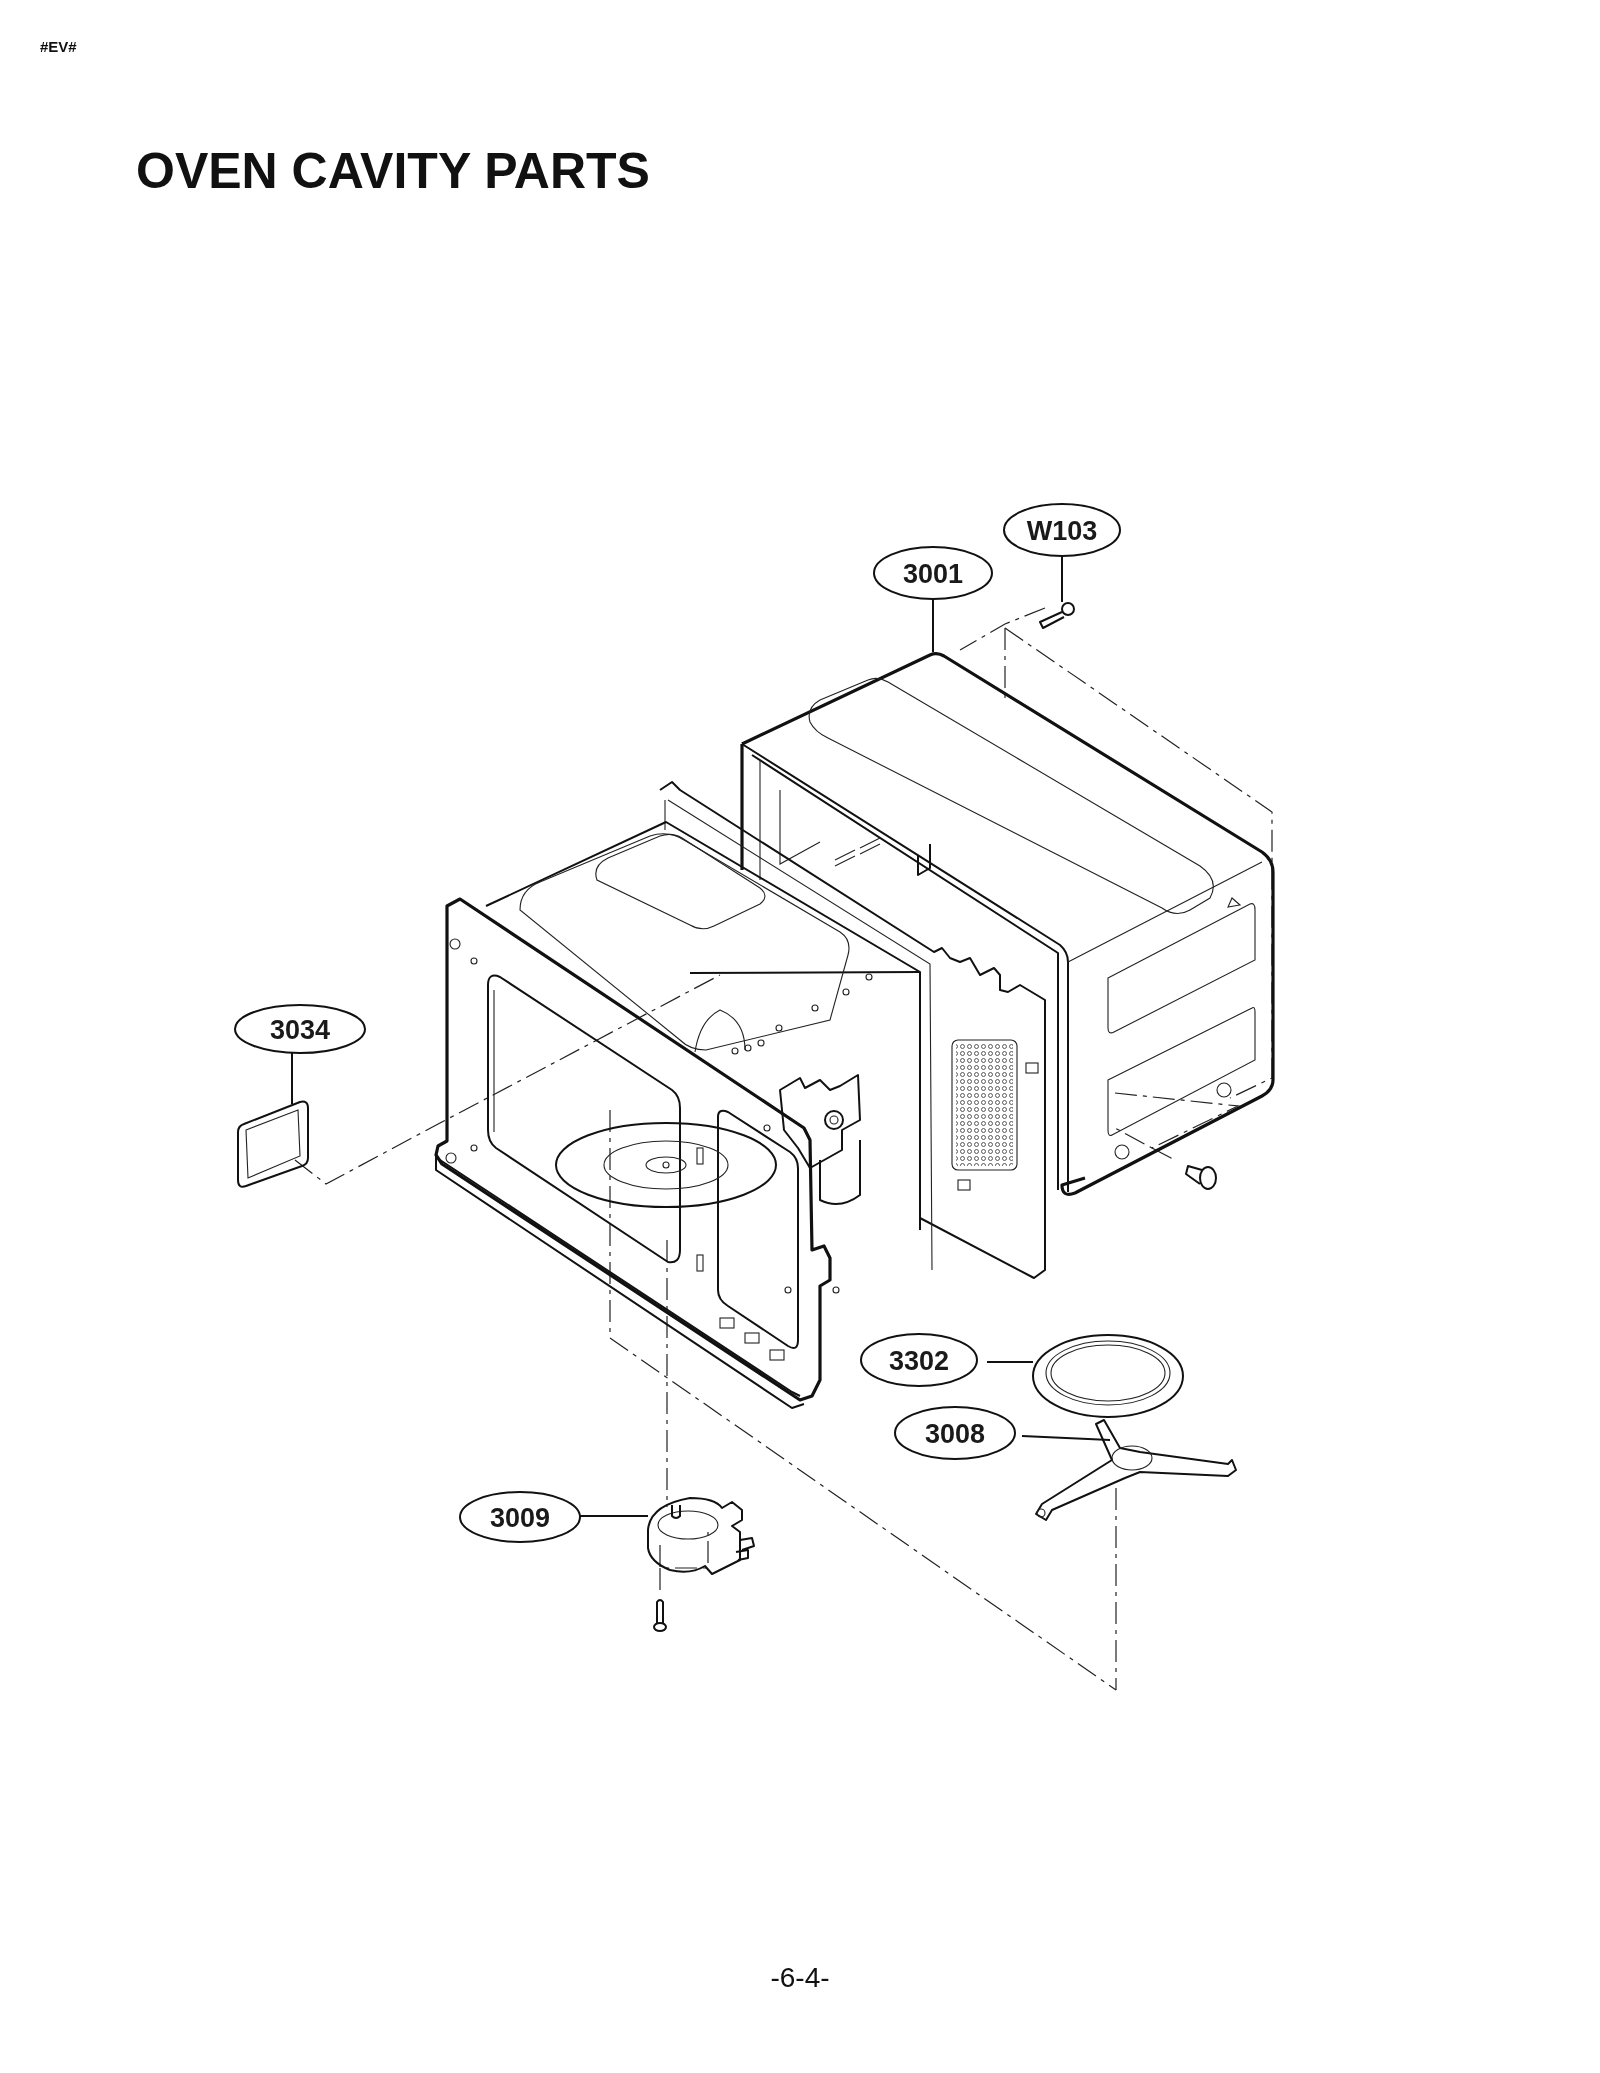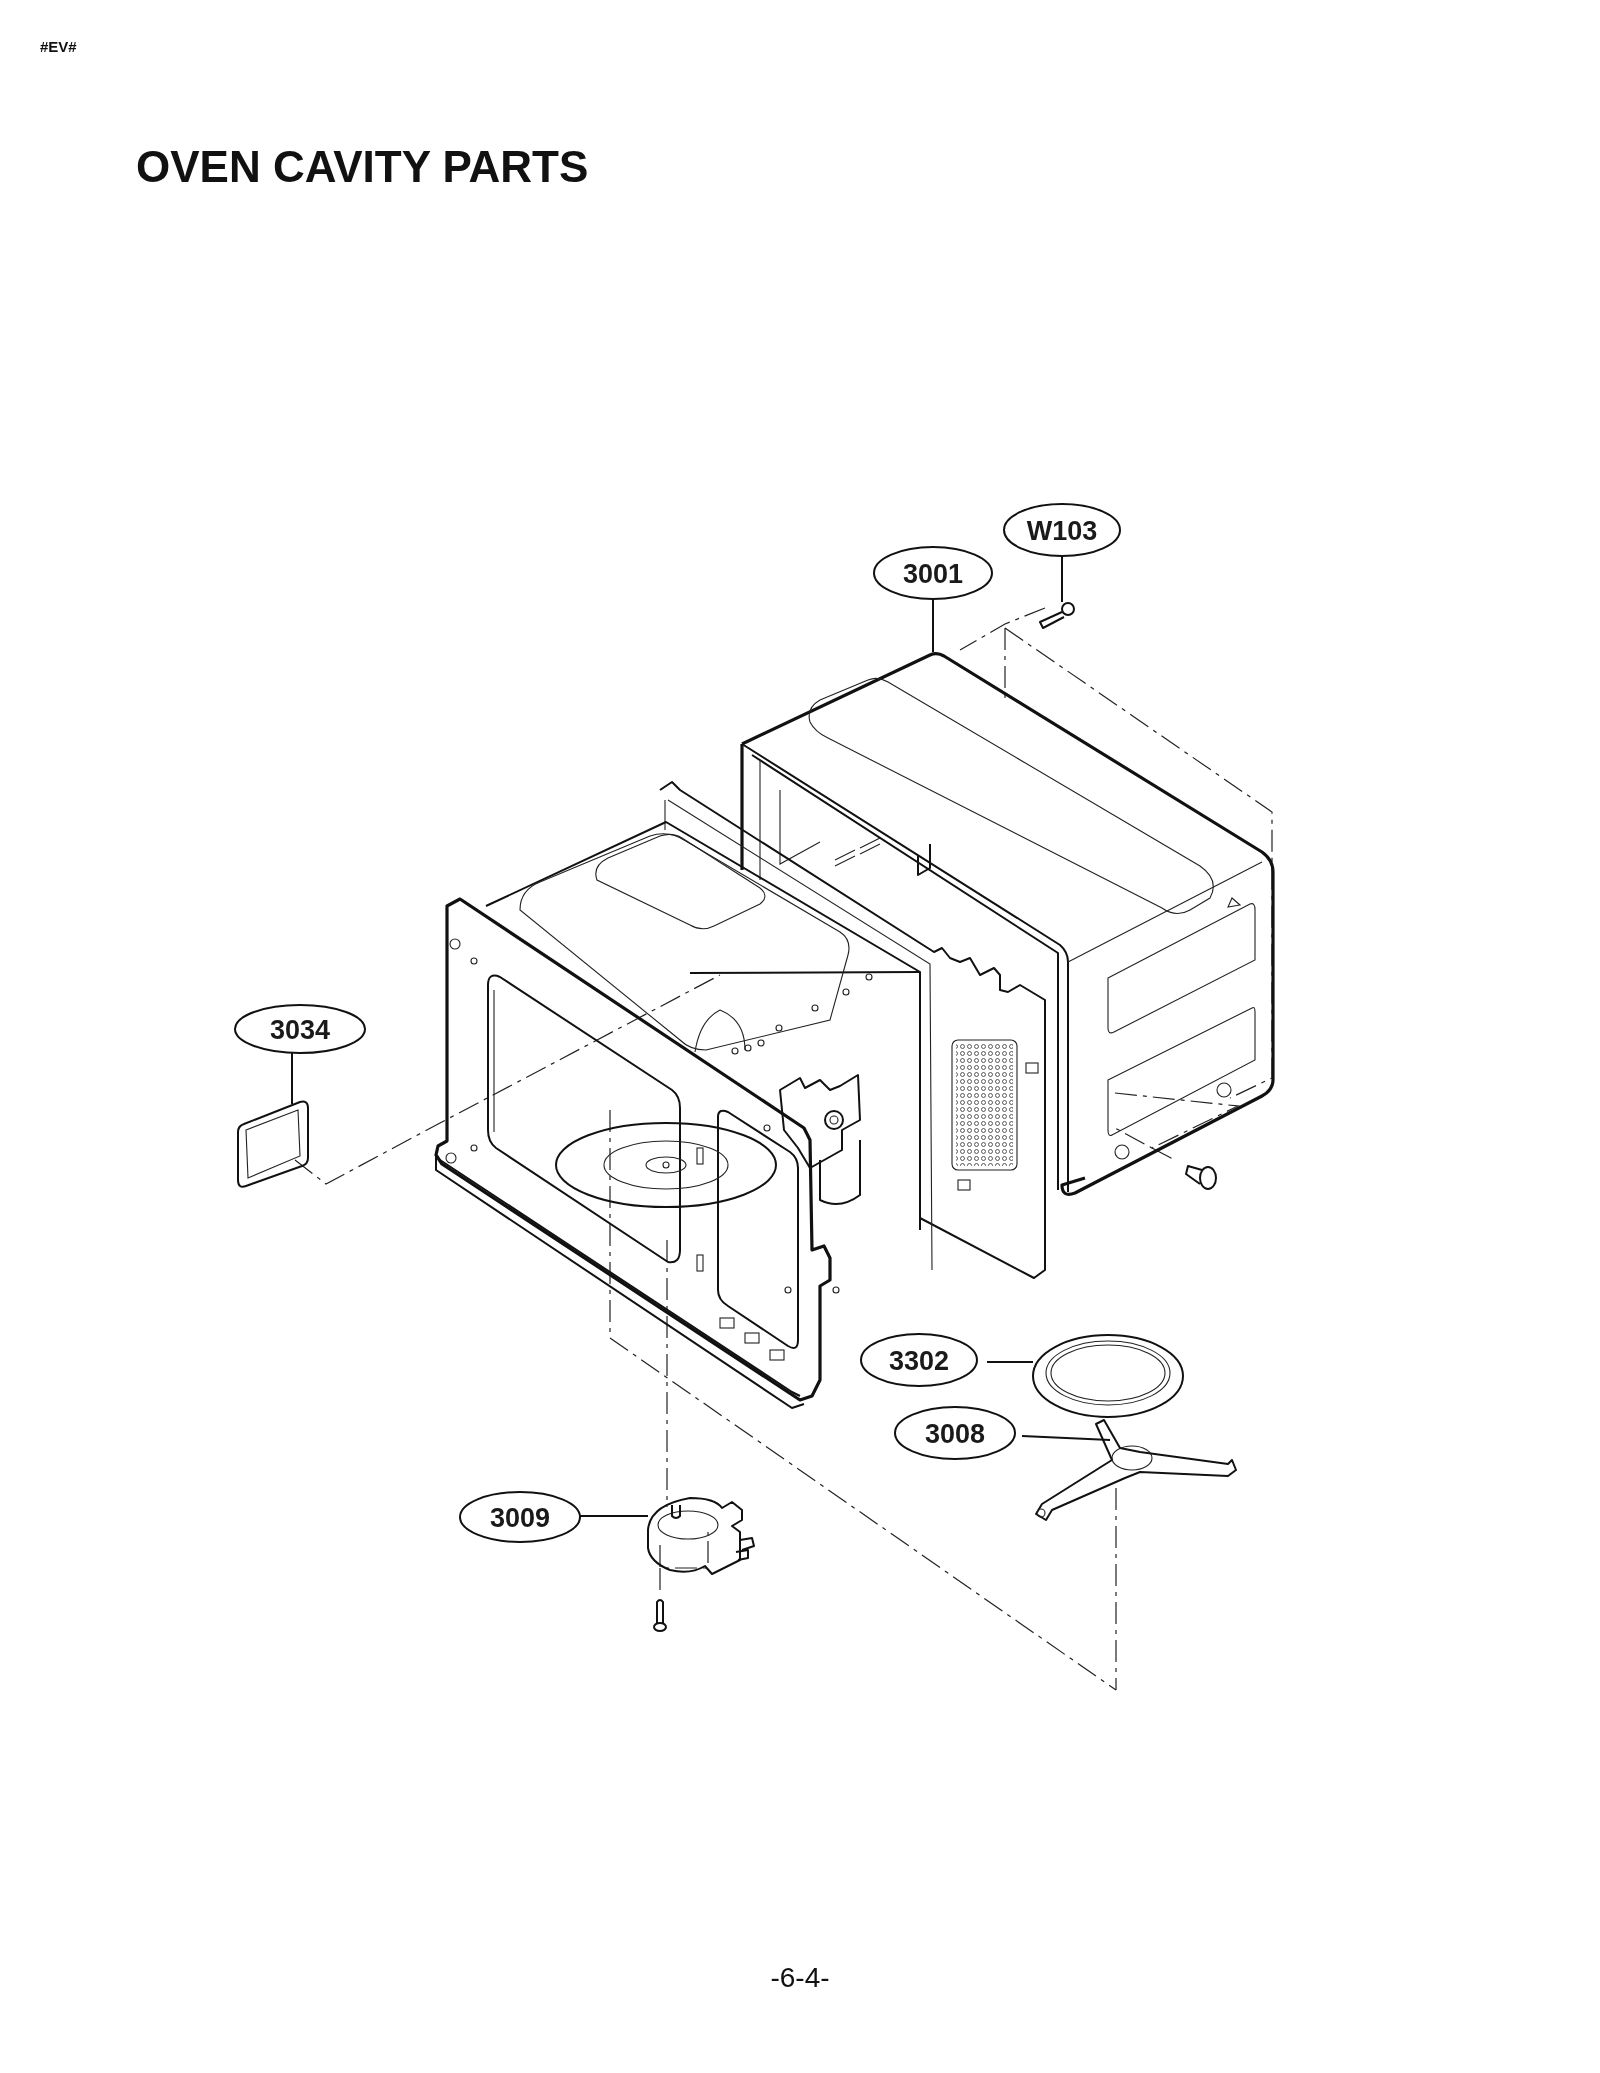--- a/index.html
+++ b/index.html
@@ -1,18 +1,18 @@
 <!DOCTYPE html>
 <html><head>
 <meta charset="utf-8">
 <style>
   html, body { margin:0; padding:0; background:#ffffff; }
   body { width:1600px; height:2073px; position:relative; overflow:hidden; font-family:"Liberation Sans", sans-serif; color:#111; }
   .doc-code { position:absolute; left:40px; top:38px; font-size:15px; font-weight:bold; font-family:"Liberation Sans", sans-serif; }
-  .page-title { position:absolute; left:136px; top:142px; font-size:44px; font-weight:bold; letter-spacing:0px; font-family:"Liberation Sans", sans-serif; }
+  .page-title { position:absolute; left:136px; top:142px; font-size:50px; font-weight:bold; letter-spacing:0px; font-family:"Liberation Sans", sans-serif; }
   .page-number { position:absolute; left:0; width:1600px; top:1962px; text-align:center; font-size:28px; font-family:"Liberation Sans", sans-serif; }
   svg.drawing { position:absolute; left:0; top:0; }
   .callout-text { font-family:"Liberation Sans", sans-serif; font-weight:bold; font-size:27px; fill:#1a1a1a; }
   .thick { stroke:#111; stroke-width:3.2; fill:none; stroke-linejoin:round; }
   .med { stroke:#111; stroke-width:2; fill:none; stroke-linejoin:round; }
   .thin { stroke:#222; stroke-width:1.1; fill:none; }
   .dash { stroke:#222; stroke-width:1.2; fill:none; stroke-dasharray:22 6 4 6; }
   .leader { stroke:#111; stroke-width:2; fill:none; }
 </style>
 </head>

